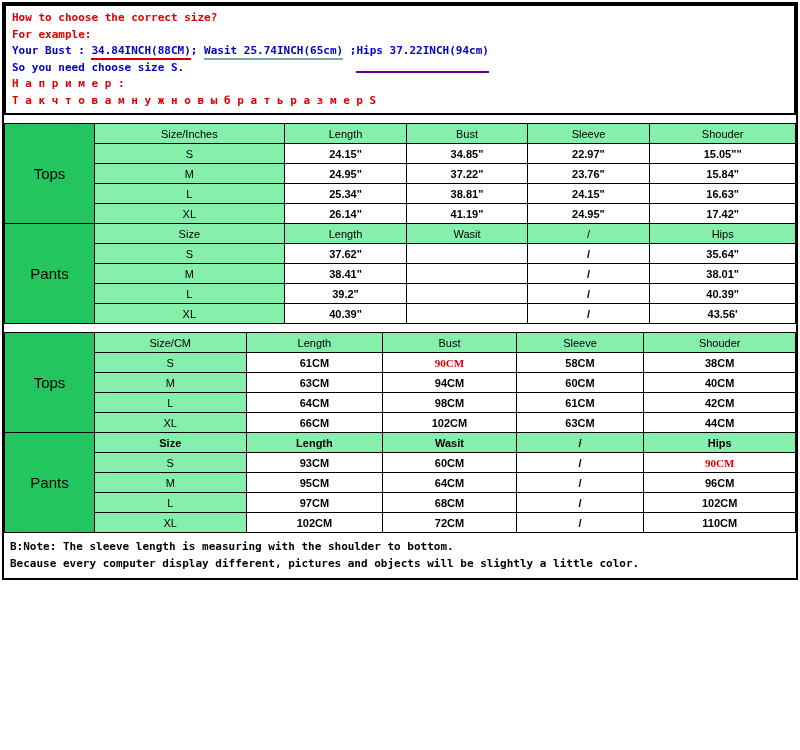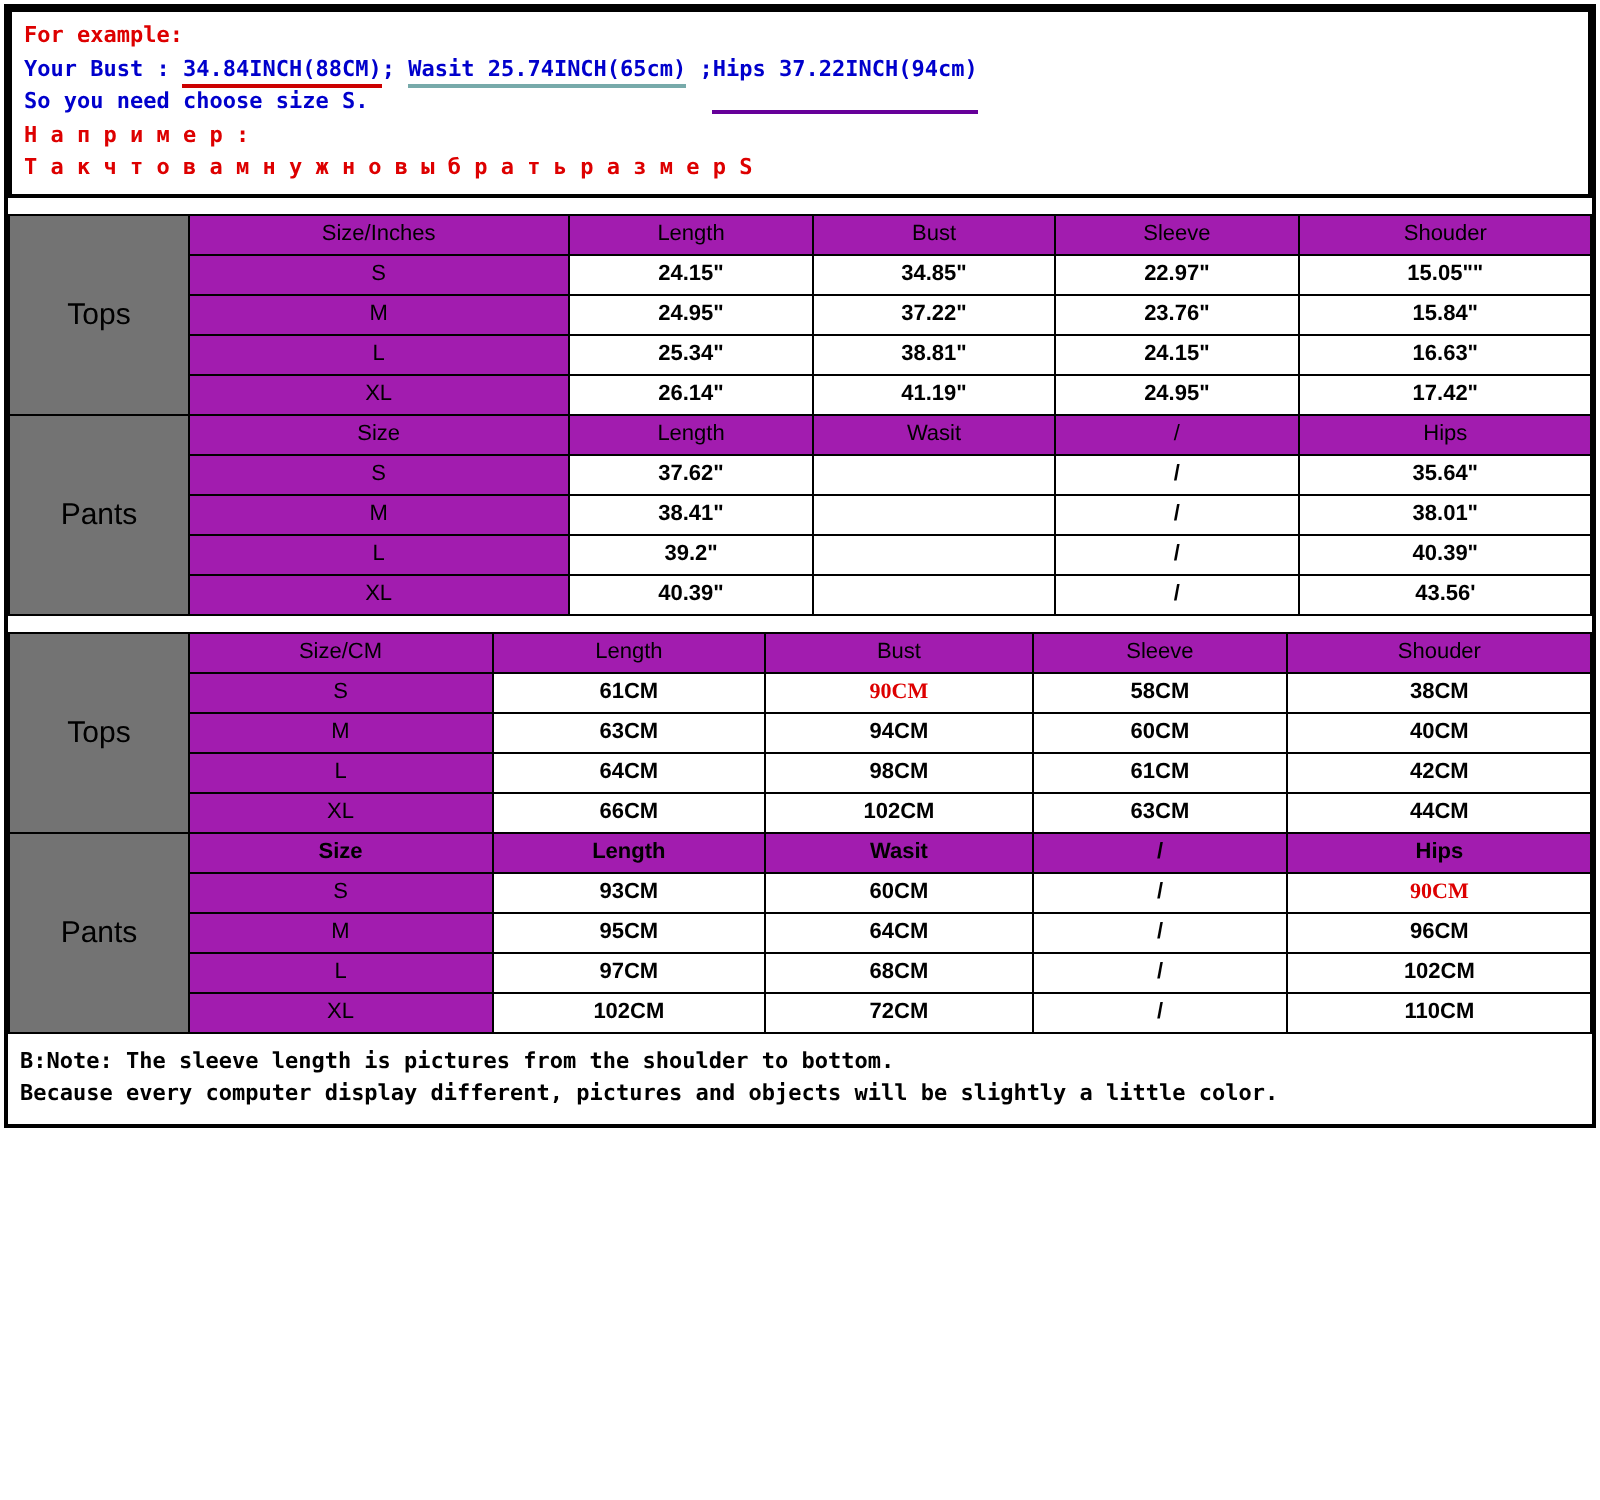--- a/index.html
+++ b/index.html
@@ -32,44 +32,45 @@
     width: 100%;
     font-family: Arial, sans-serif;
     font-size: 11px;
   }
   td, th {
     border: 1px solid #000;
     padding: 2px 4px;
     text-align: center;
     height: 20px;
   }
-  .hdr { background: #a21caf; }
+  .hdr { background: #86efac; }
   .catcell {
     font-size: 15px;
     font-family: Arial, sans-serif;
     font-weight: normal;
-    background: #737373;
+    background: #22c55e;
     width: 90px;
   }
   .bold { font-weight: bold; }
   .redcell { color: #d00; font-weight: bold; font-family: Liberation Serif, serif; }
   .footer {
     padding: 6px;
     font-family: monospace;
     font-weight: bold;
     font-size: 11px;
     line-height: 1.5;
   }
 </style>
 </head>
 <body>
 
 <div class="outer">
 
   <div class="topbox">
+    <div class="red">How to choose the correct size?</div>
     <div class="red">For example:</div>
     <div>
       <span class="blue">Your Bust :</span>
       <span class="blue underline-red">34.84INCH(88CM)</span><span class="blue">;</span>
       <span class="blue underline-blue"><span>Wasit</span> <span>25.74INCH(65cm)</span></span>
       <span class="blue">;</span><span class="blue underline-purple"><span>Hips</span> <span>37.22INCH(94cm)</span></span>
     </div>
     <div class="blue">So you need choose size S.</div>
     <div class="red">Н а п р и м е р :</div>
     <div class="red">Т а к  ч т о  в а м  н у ж н о  в ы б р а т ь  р а з м е р S</div>
@@ -227,17 +228,17 @@
             <td class="bold">102CM</td>
             <td class="bold">72CM</td>
             <td class="bold">/</td>
             <td class="bold">110CM</td>
           </tr>
         </tbody>
     </table>
   </div>
 
   <div class="footer">
-    <div>B:Note: The sleeve length is pictures from the shoulder to bottom.</div>
+    <div>B:Note: The sleeve length is measuring with the shoulder to bottom.</div>
     <div>Because every computer display different, pictures and objects will be slightly a little color.</div>
   </div>
 
 </div>
 
 </body></html>

